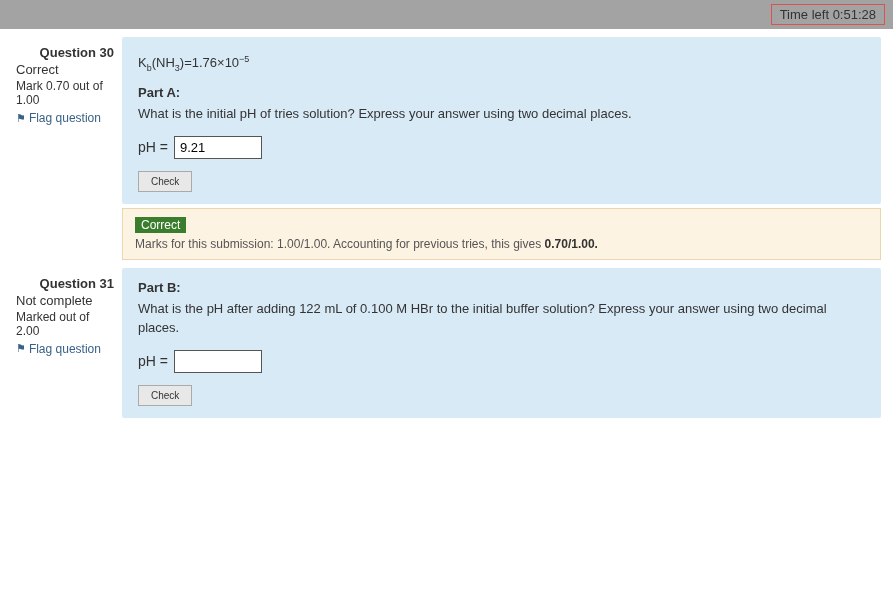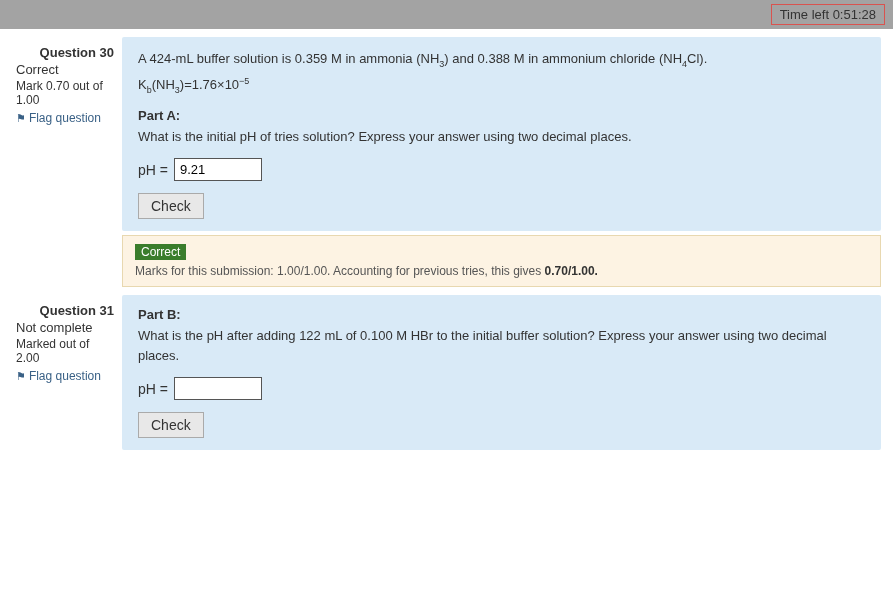--- a/index.html
+++ b/index.html
@@ -90,21 +90,21 @@
       width: 88px;
       padding: 3px 5px;
       border: 1px solid #555;
       font-size: 13px;
       background: #fff;
     }
     .check-btn {
       background: #e8e8e8;
       border: 1px solid #aaa;
       padding: 4px 12px;
-      font-size: 14px;
+      font-size: 10px;
       cursor: pointer;
       color: #333;
     }
     
     .feedback-block {
       background: #fdf3e3;
       border: 1px solid #e8d8b0;
       padding: 8px 12px;
       margin-bottom: 4px;
       margin-left: 110px;
@@ -153,21 +153,20 @@
       <div class="q-status">Correct</div>
       <div class="q-mark">Mark 0.70 out of 1.00</div>
       <div class="flag-question">
         <span class="flag-icon">⚑</span>
         <span>Flag question</span>
       </div>
     </div>
 
     <div class="question-main">
       <div class="question-text">
-        <span>A 424-mL buffer solution is 0.359 M in ammonia (NH<sub>3</sub>) and 0.388 M in ammonium chloride (NH<sub>4</sub>Cl).</span>
         <div class="math-line">
           K<sub>b</sub>(NH<sub>3</sub>)=1.76×10<sup>−5</sup>
         </div>
       </div>
       <div class="part-label">Part A:</div>
       <div class="part-question">What is the initial pH of tries solution? Express your answer using two decimal places.</div>
       <div class="ph-input-row">
         <span class="ph-label">pH =</span>
         <input class="ph-input" type="text" value="9.21" style="">
       </div>

